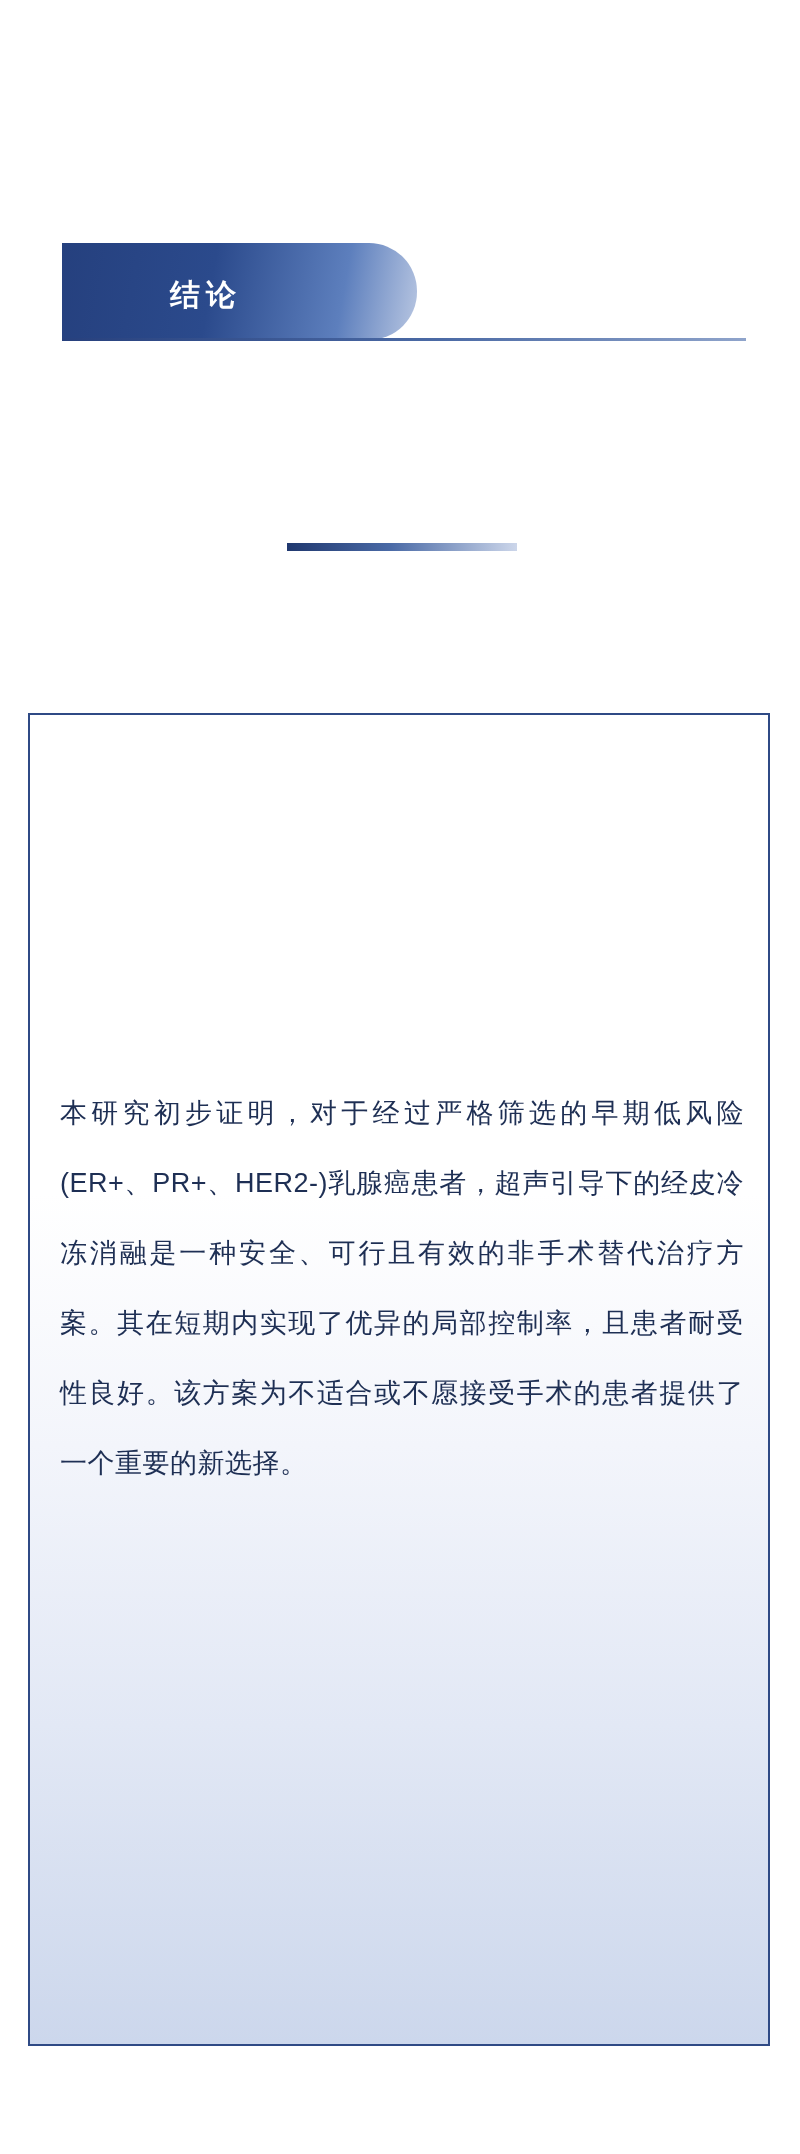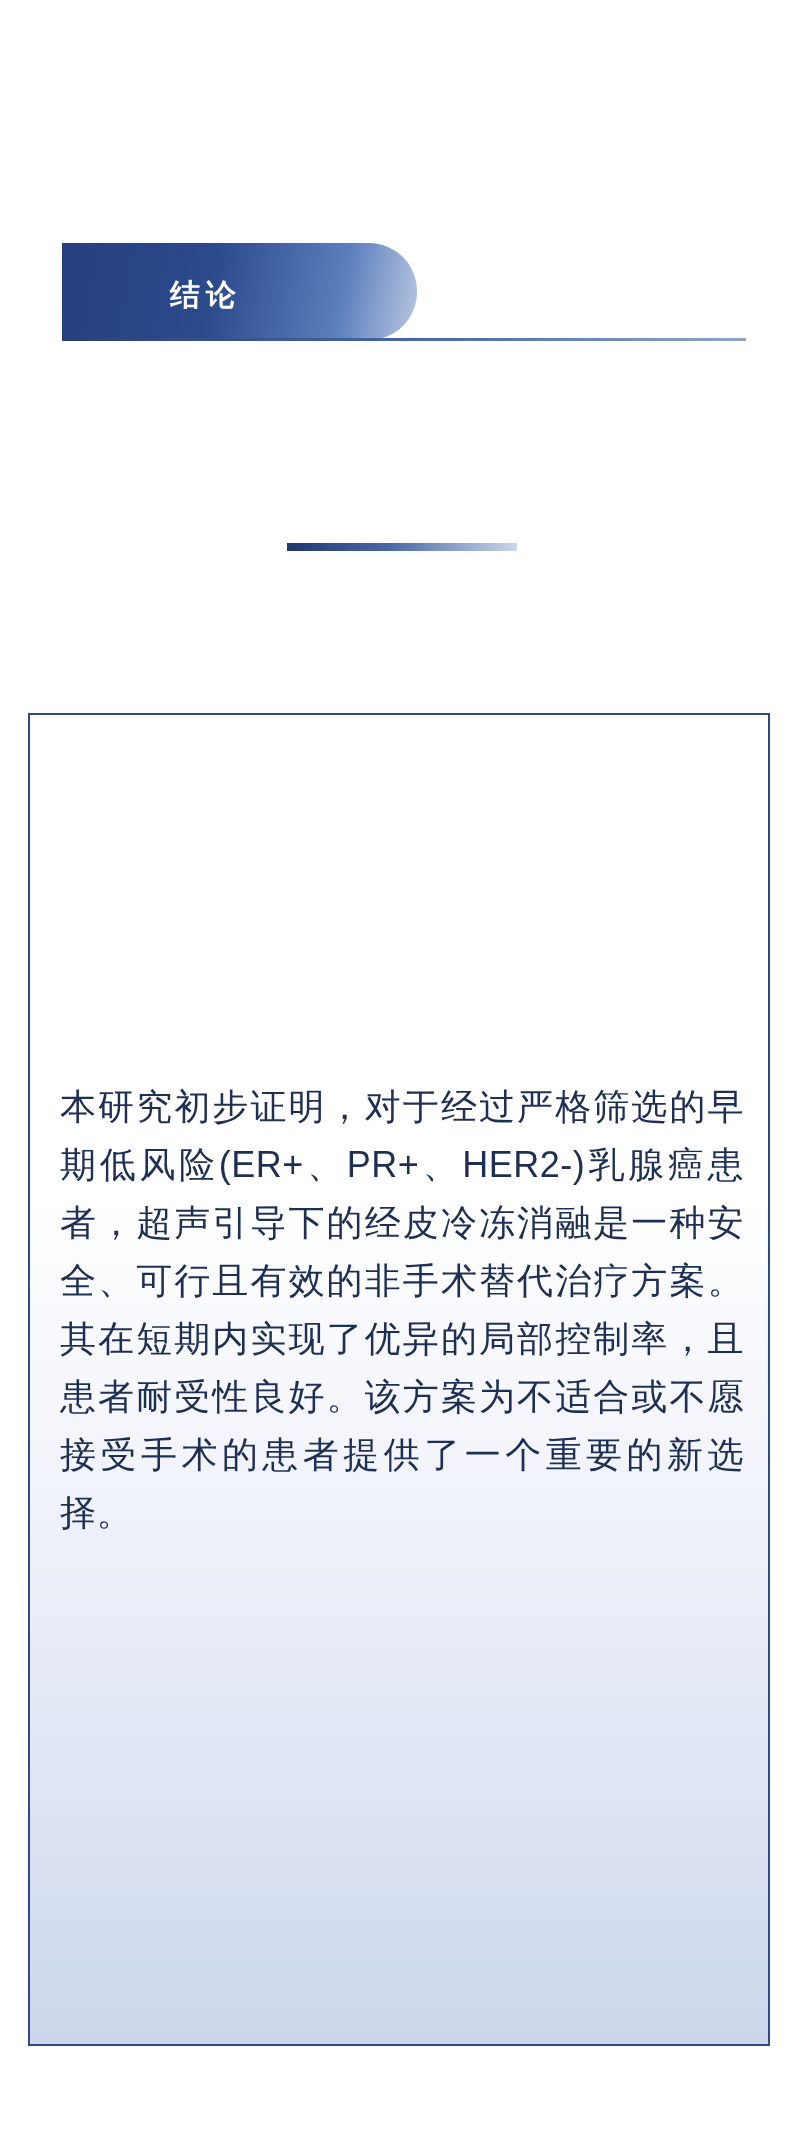--- a/index.html
+++ b/index.html
@@ -122,22 +122,22 @@
        #f3f5fb 55%,
        #e2e8f5 76%,
        #ccd7ec 100%);
   }
 
   .card-text {
     position: absolute;
     left: 30px;
     top: 363px;
     width: 684px;
-    font-size: 36px;
-    line-height: 58px;
+    font-size: 27px;
+    line-height: 70px;
     letter-spacing: 0.5px;
     color: #1e2f54;
     text-align: justify;
     text-justify: inter-ideograph;
   }
 </style>
 </head>
 <body>
 
 <div class="page">

